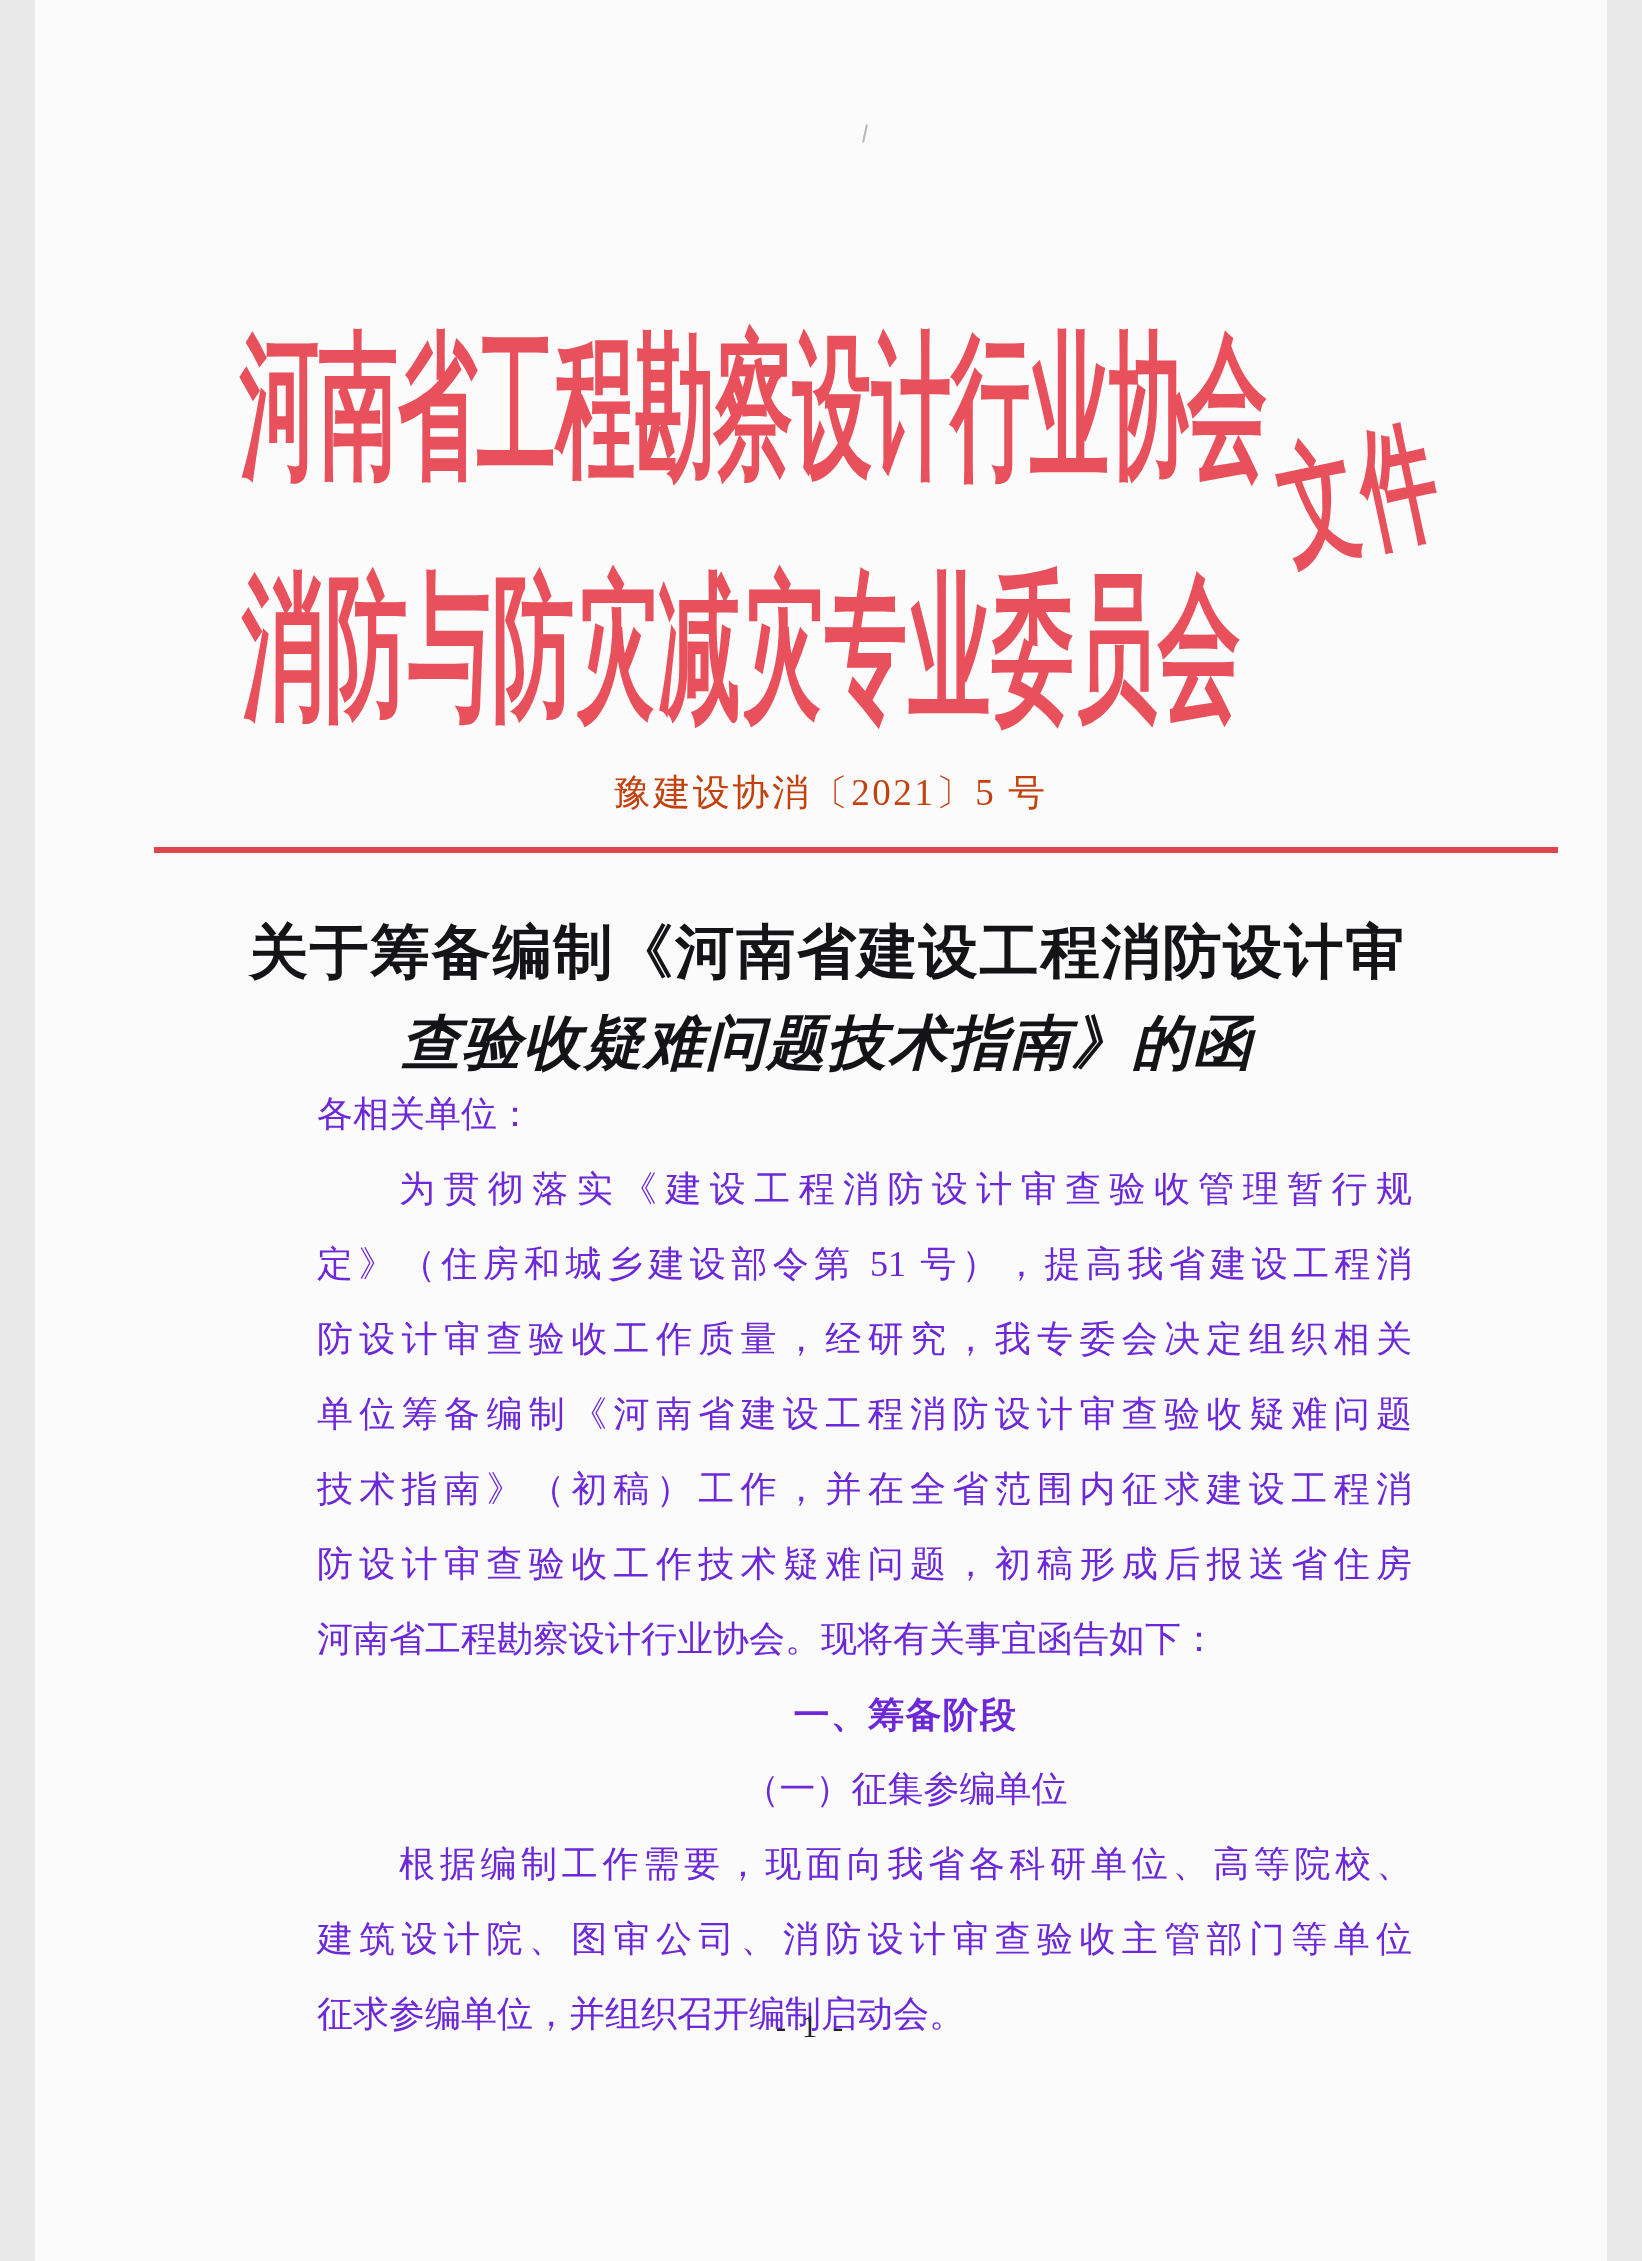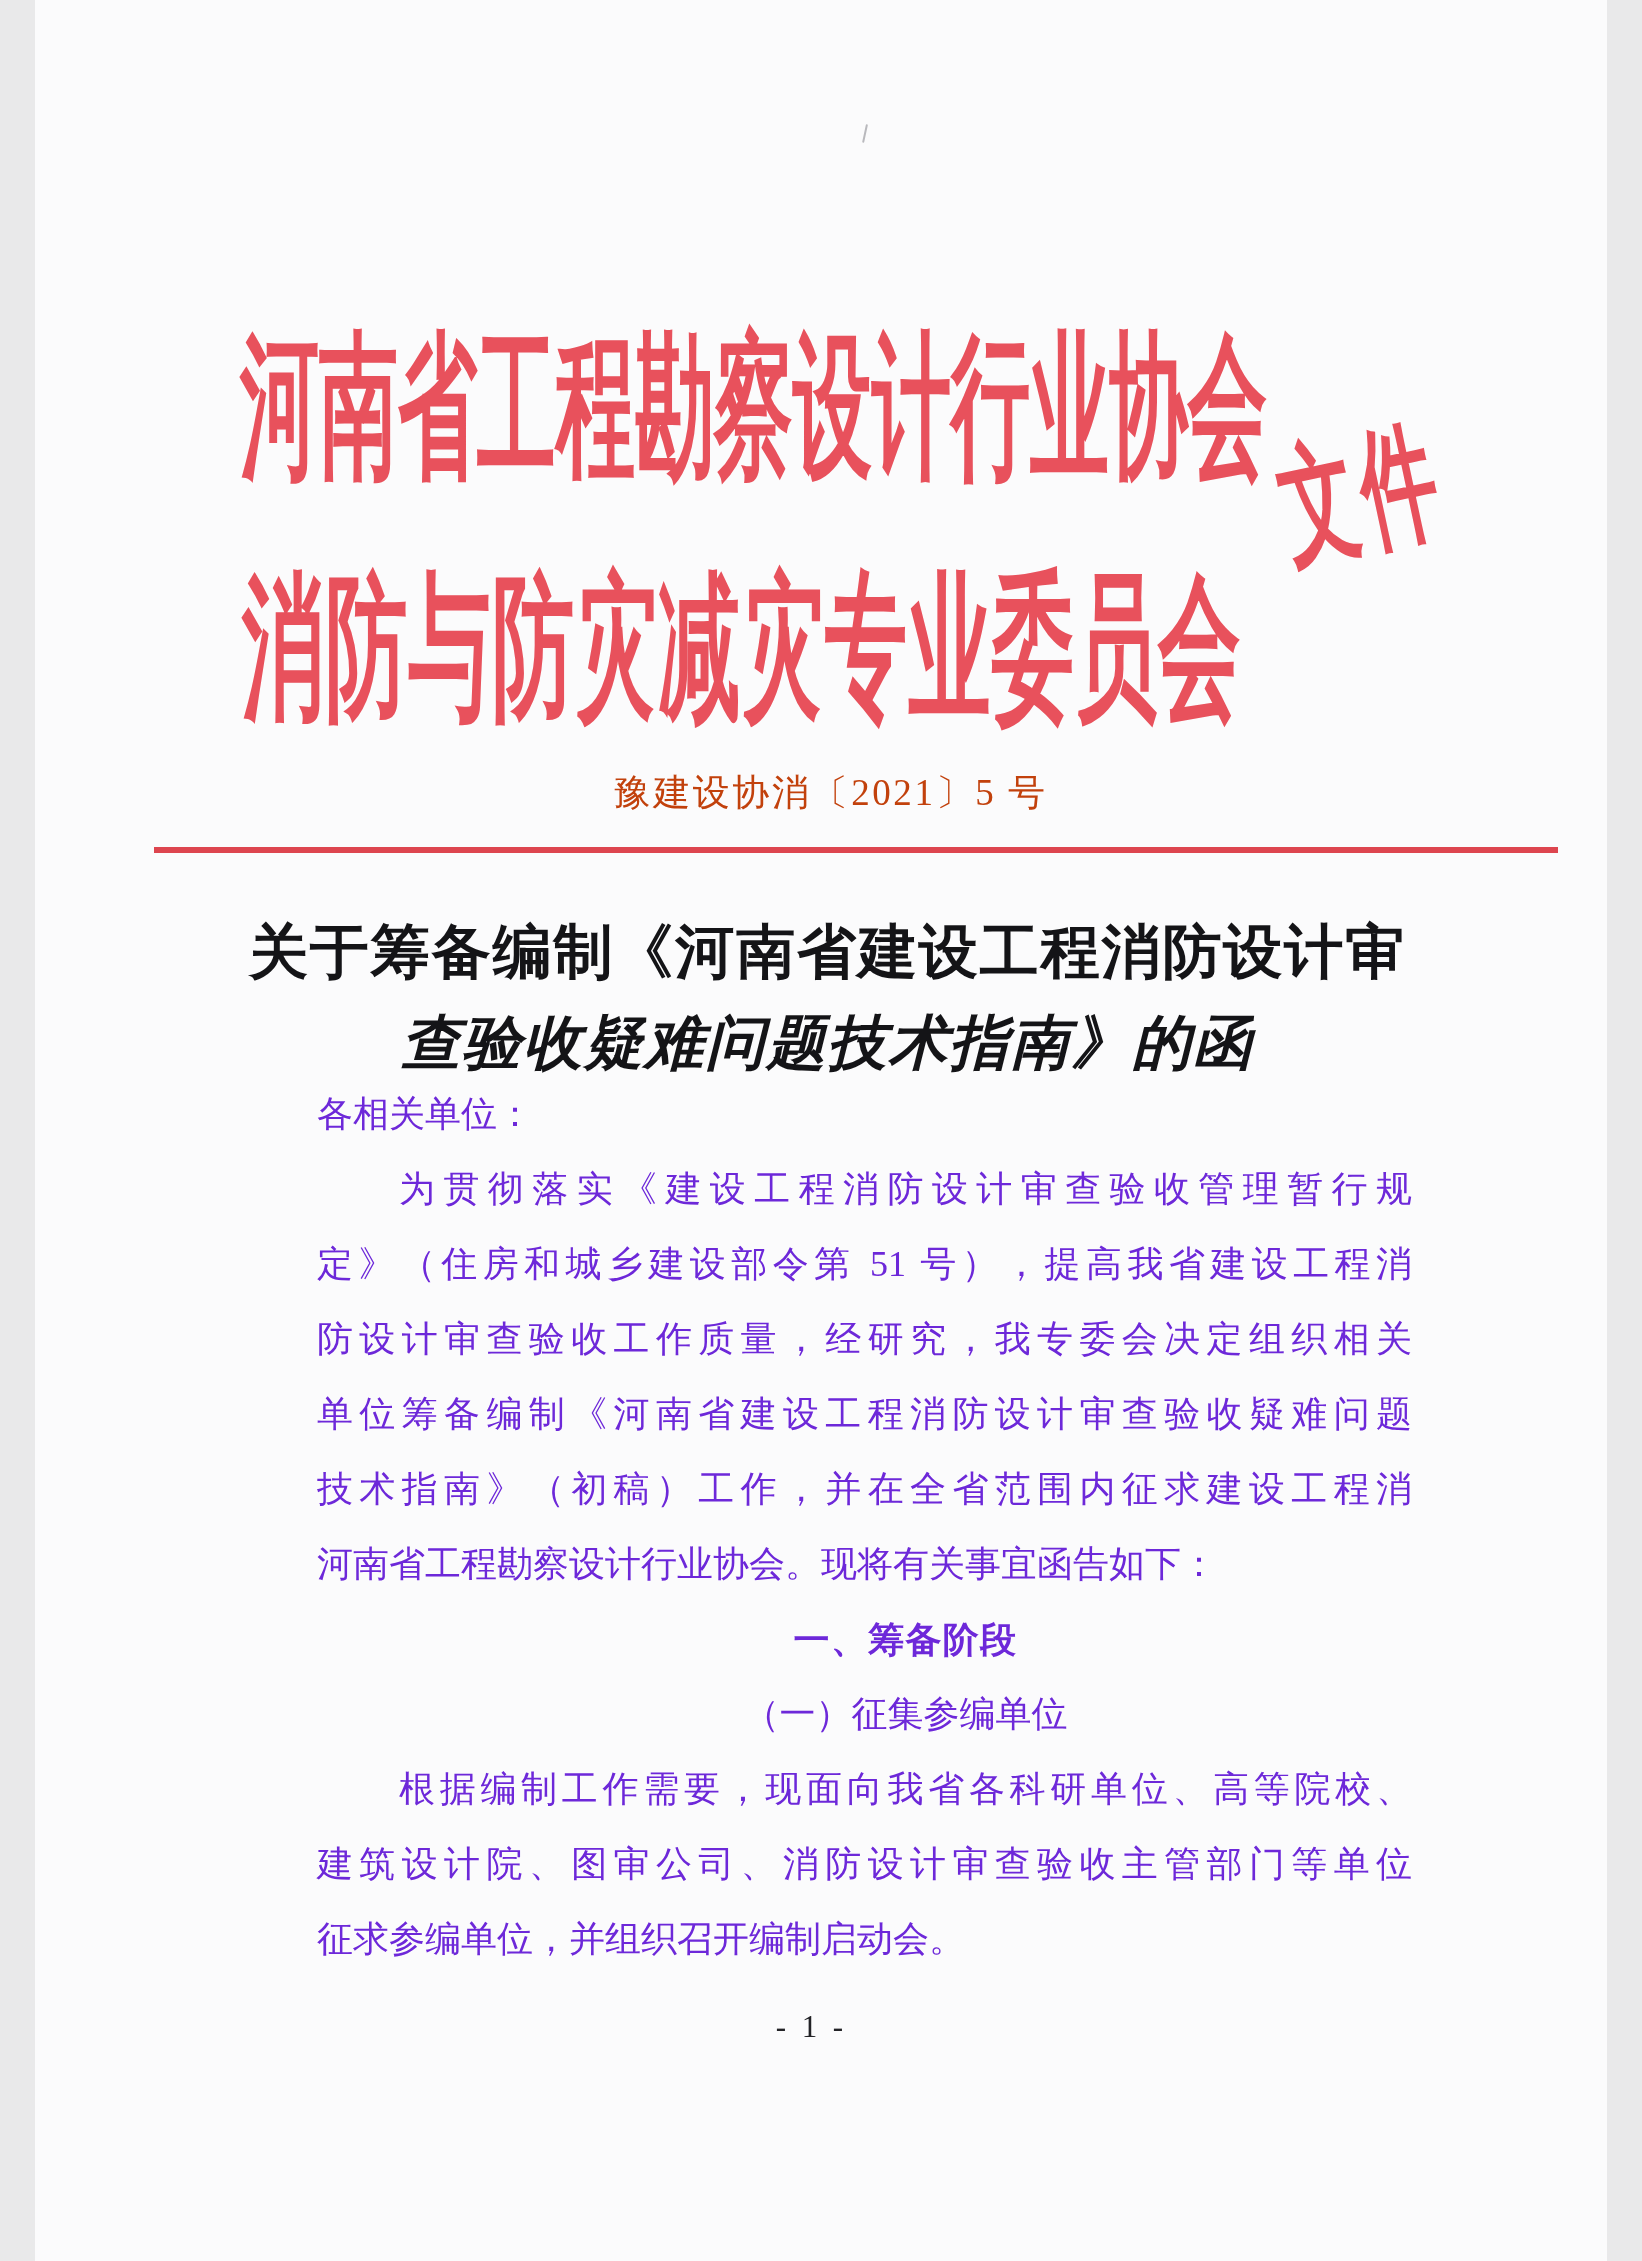--- a/index.html
+++ b/index.html
@@ -125,20 +125,21 @@
 
   <div class="title-line title-line2">查验收疑难问题技术指南》的函</div>
 
   <div class="body-block">
     <div class="bline">各相关单位：</div>
     <div class="bline indent fill">为贯彻落实《建设工程消防设计审查验收管理暂行规</div>
     <div class="bline fill">定》（住房和城乡建设部令第 51 号），提高我省建设工程消</div>
     <div class="bline fill">防设计审查验收工作质量，经研究，我专委会决定组织相关</div>
     <div class="bline fill">单位筹备编制《河南省建设工程消防设计审查验收疑难问题</div>
     <div class="bline fill">技术指南》（初稿）工作，并在全省范围内征求建设工程消</div>
+    <div class="bline fill">防设计审查验收工作技术疑难问题，初稿形成后报送省住房</div>
     <div class="bline">河南省工程勘察设计行业协会。现将有关事宜函告如下：</div>
     <div class="bline indent bold-line">一、筹备阶段</div>
     <div class="bline indent">（一）征集参编单位</div>
     <div class="bline indent fill">根据编制工作需要，现面向我省各科研单位、高等院校、</div>
     <div class="bline fill">建筑设计院、图审公司、消防设计审查验收主管部门等单位</div>
     <div class="bline">征求参编单位，并组织召开编制启动会。</div>
   </div>
 
   <div class="page-number">- 1 -</div>
 

